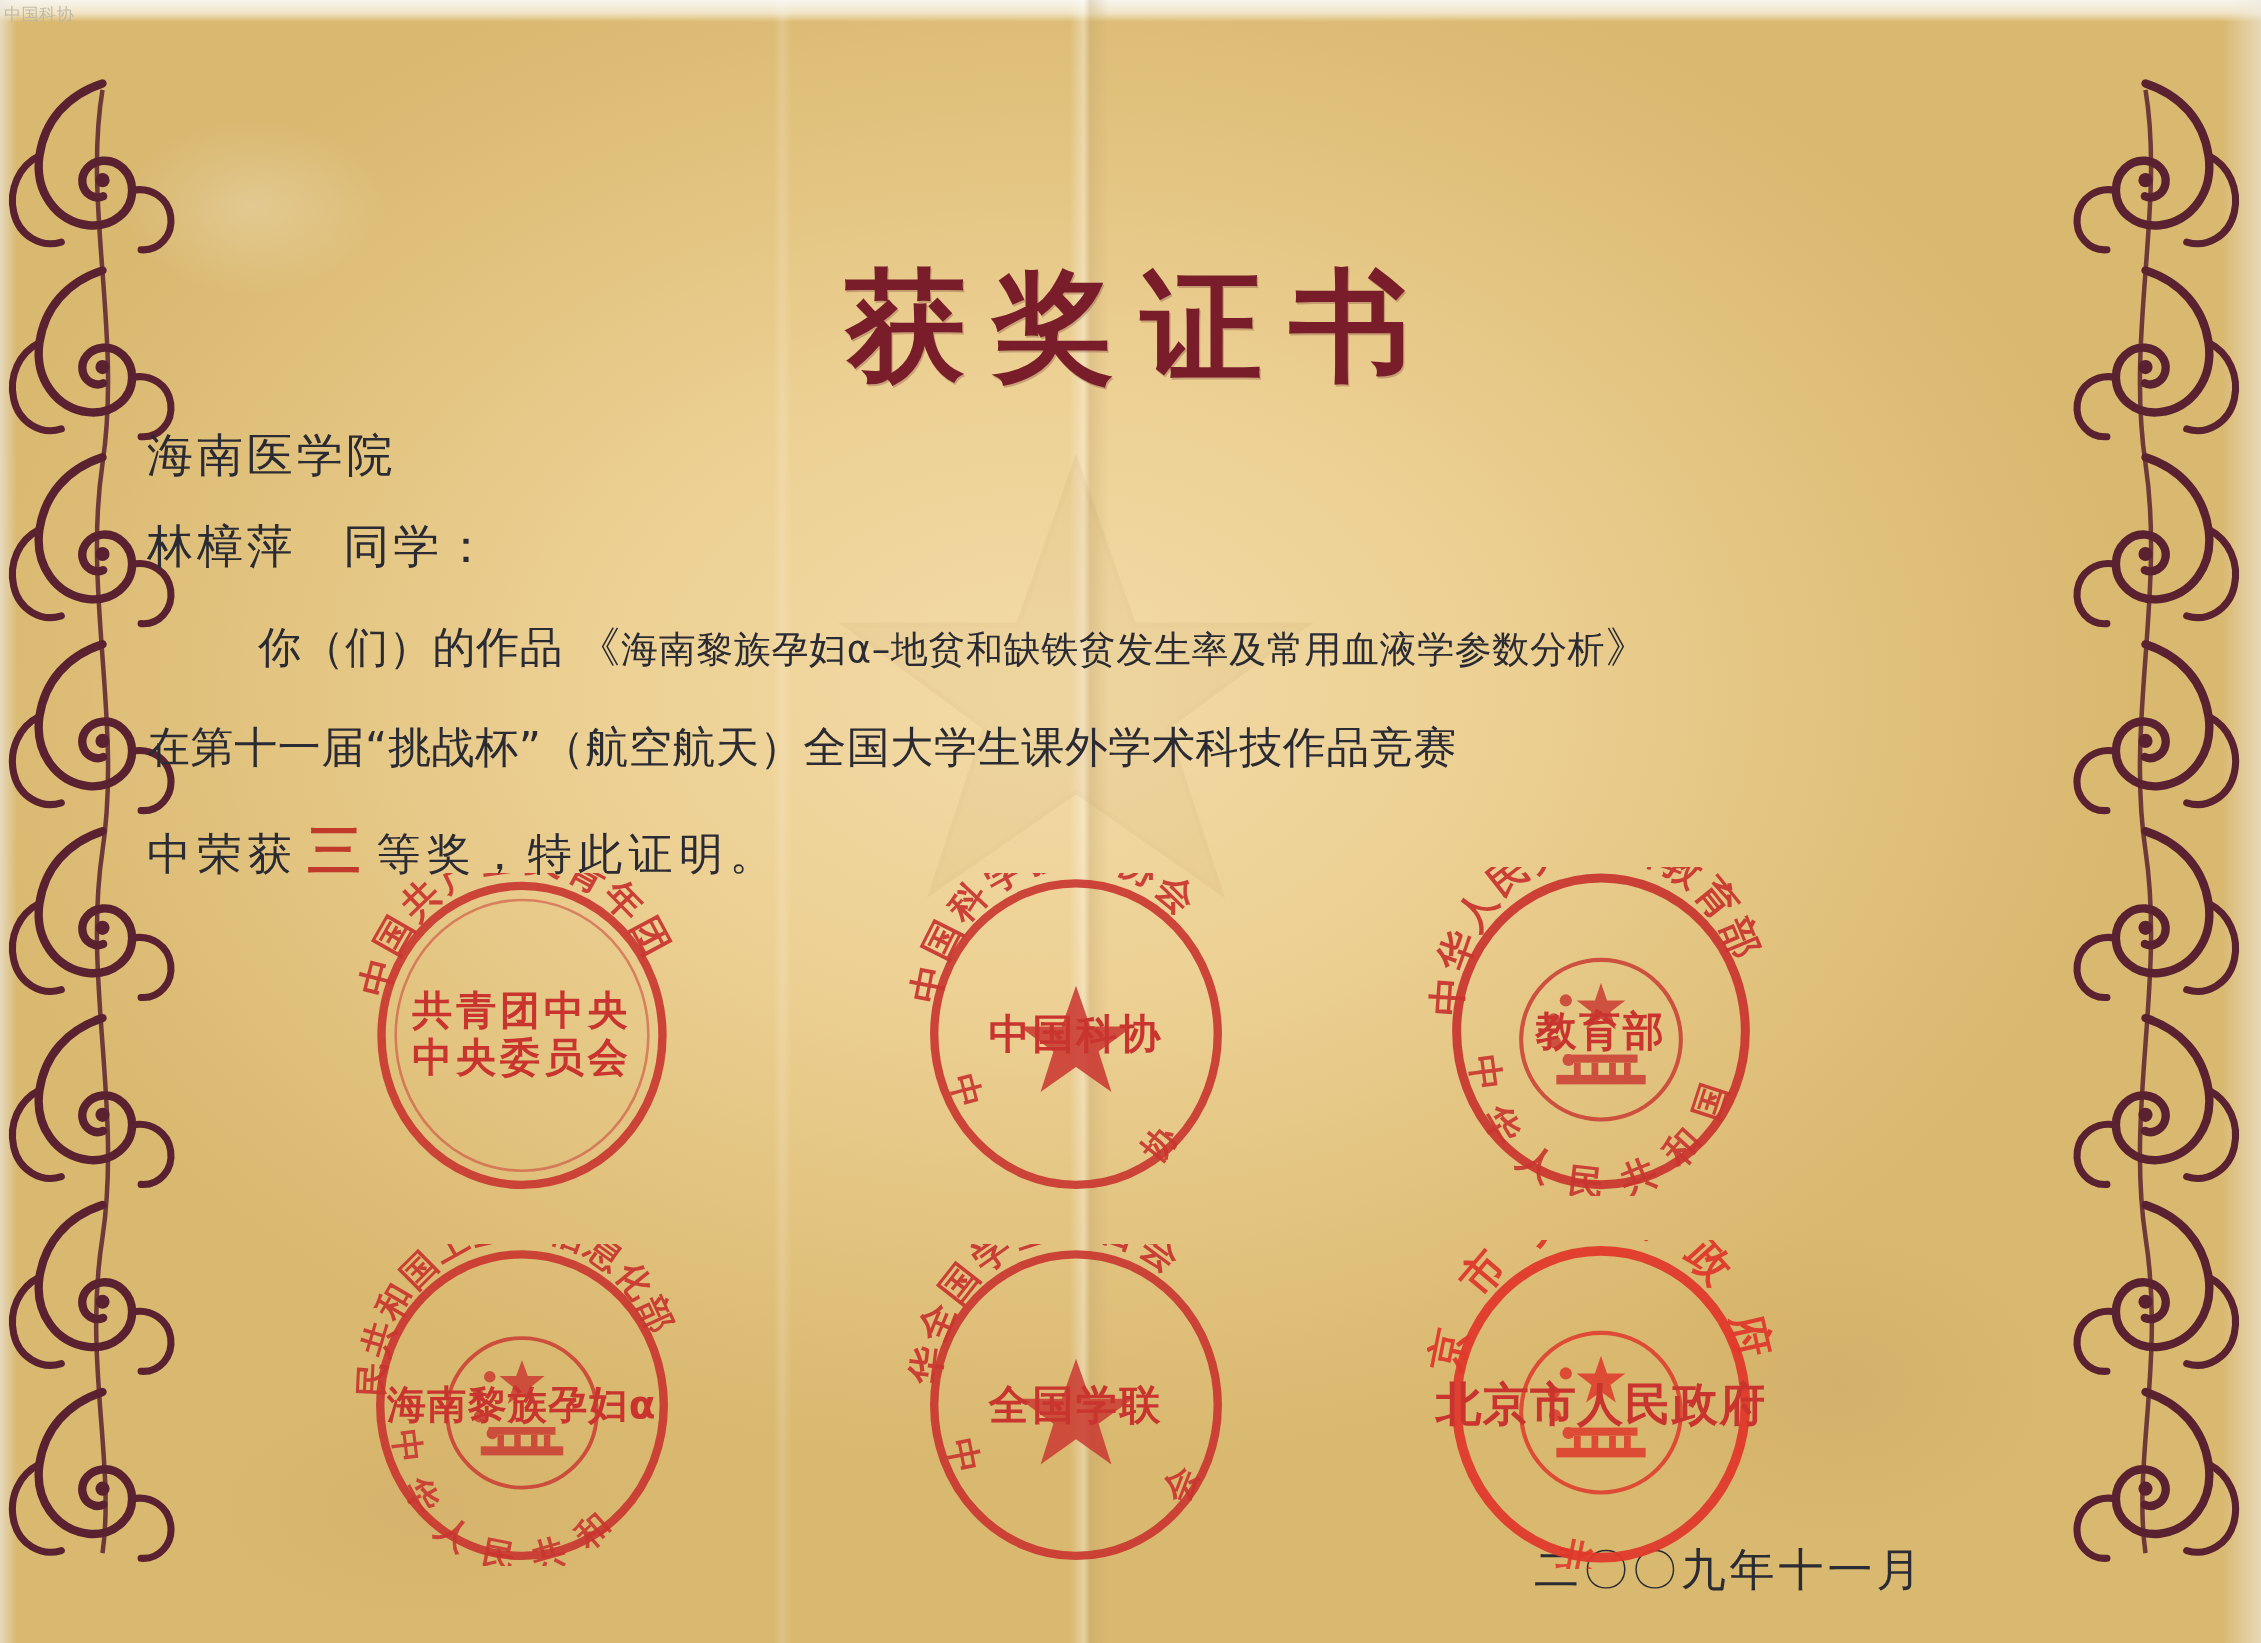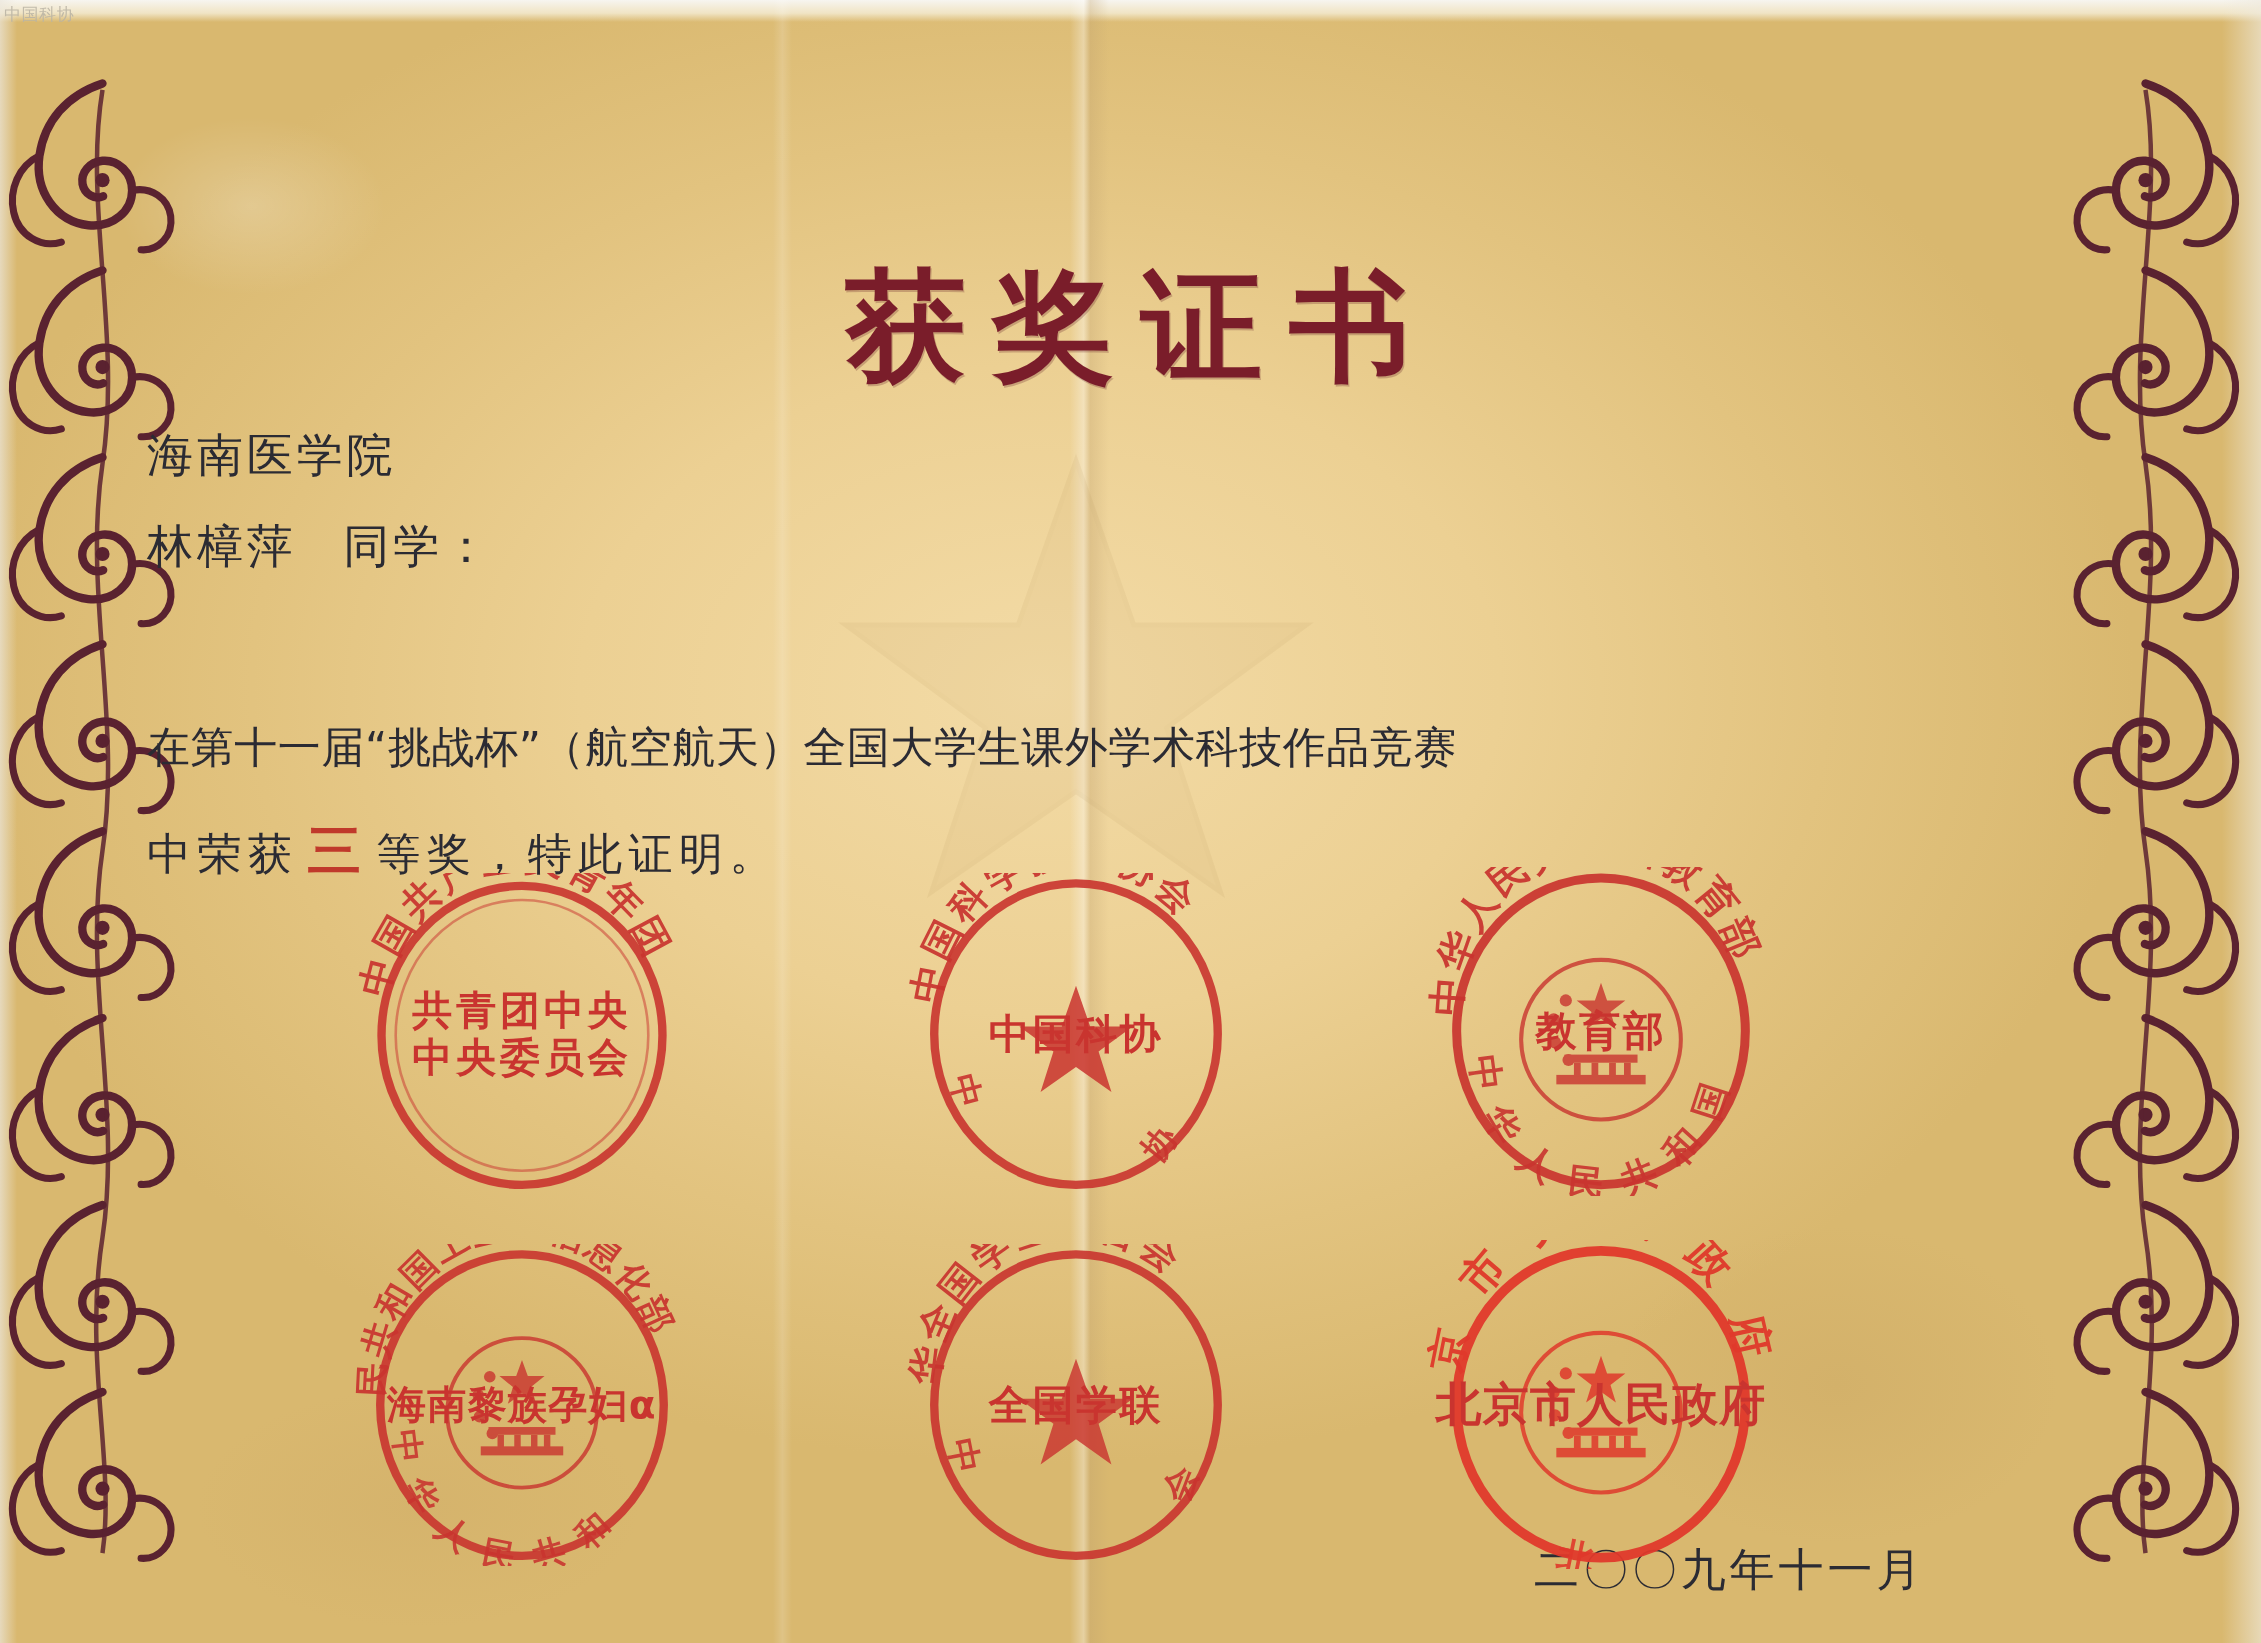--- a/index.html
+++ b/index.html
@@ -251,20 +251,23 @@
 
   <div id="title">获奖证书</div>
 
   <div class="body-line" id="line-name">
     <span>林樟萍</span>
     <span style="display:inline-block;width:28px;"></span><span>同学：</span>
   </div>
 
   <div class="body-line" id="line-school">海南医学院</div>
 
+  <div class="body-line" id="line-work">
+    <span>你（们）的作品 《</span><span class="work-title">海南黎族孕妇α–地贫和缺铁贫发生率及常用血液学参数分析</span><span>》</span>
+  </div>
 
   <div class="body-line" id="line-contest">在第十一届“挑战杯”（航空航天）全国大学生课外学术科技作品竞赛</div>
 
   <div class="body-line" id="line-award">
     <span>中荣获</span><span id="award-rank">三</span><span>等奖，特此证明。</span>
   </div>
 
   <div class="seal" id="seal-cycl">
     <svg class="seal-arc" viewBox="0 0 540 500">
       <defs>

